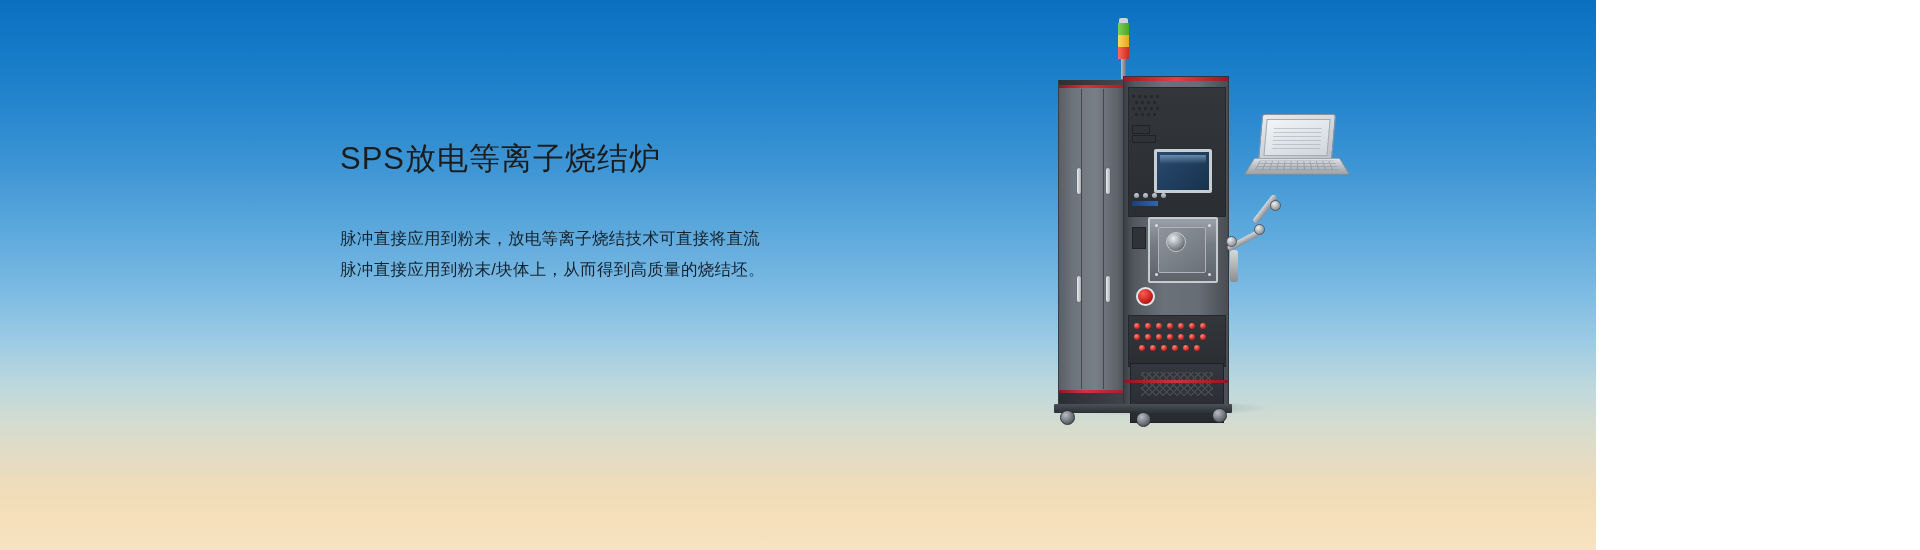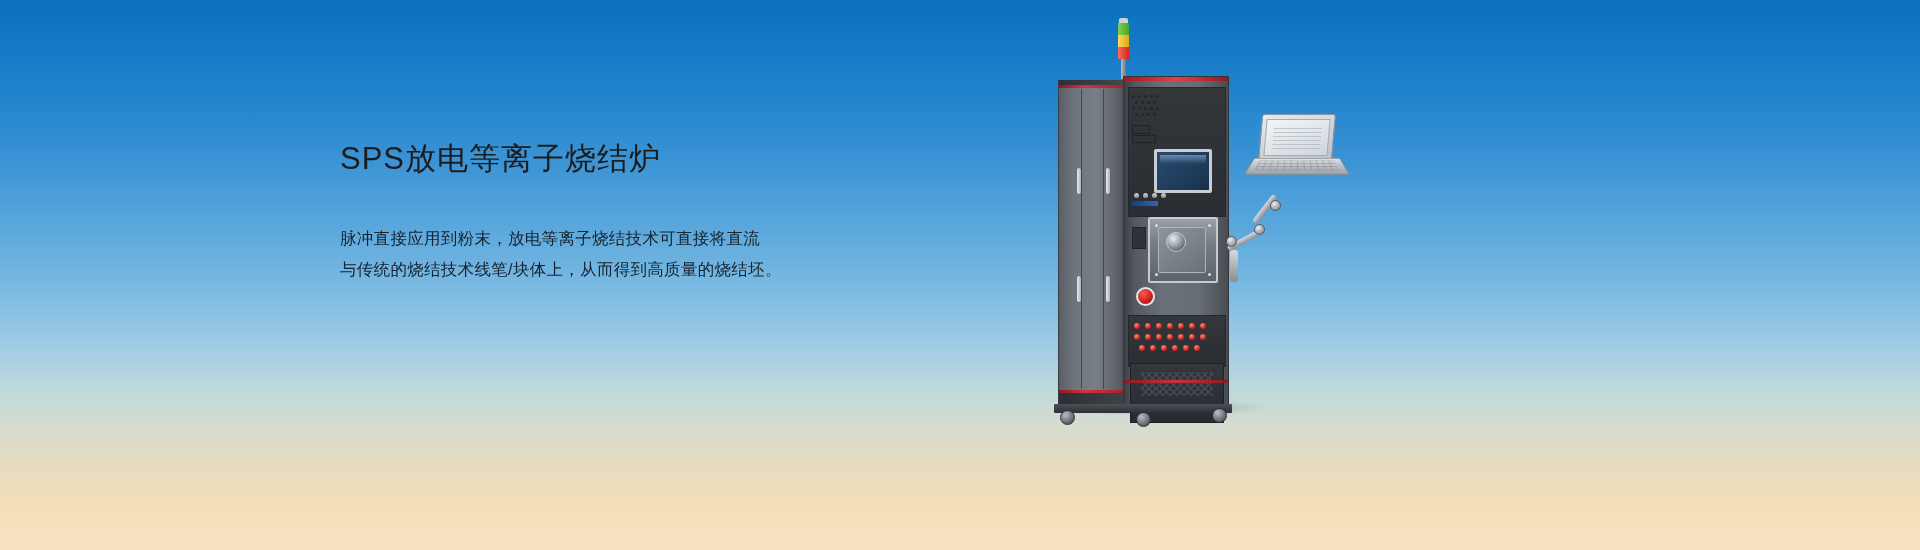--- a/index.html
+++ b/index.html
@@ -1,21 +1,21 @@
 <!DOCTYPE html>
 <html><head>
 <meta charset="utf-8">
 <style>
   html,body{margin:0;padding:0;}
   body{
     width:1920px;height:550px;overflow:hidden;
     font-family:"Liberation Sans","DejaVu Sans",sans-serif;
   }
   .banner{
-    position:relative;width:1920px;height:550px;overflow:hidden;
+    position:relative;width:1596px;height:550px;overflow:hidden;
     background:linear-gradient(180deg,
       #0b6fc0 0%, #1278c6 7%, #2183cc 17%, #3a93d4 29%,
       #5aa7dc 41%, #79b9e2 52%, #9ccbe4 62%, #bcd8dd 70%,
       #d4dcd0 77%, #e6dcc2 84%, #f0ddb8 90%, #f5e0bb 95%, #f7e3c2 100%);
   }
 
   
   .text-block{position:absolute;left:340px;top:140px;width:520px;}
   .hero-title{
     font-size:31px;color:#1c1c1c;letter-spacing:1px;
@@ -157,21 +157,21 @@
 </style>
 </head>
 <body>
 
 <div class="banner">
 
   <div class="text-block">
     <h1 class="hero-title">SPS放电等离子烧结炉</h1>
     <div class="hero-desc">
       <div>脉冲直接应用到粉末，放电等离子烧结技术可直接将直流</div>
-      <div>与传统的烧结技术线笔/块体上，从而得到高质量的烧结坯。</div>
+      <div>脉冲直接应用到粉末/块体上，从而得到高质量的烧结坯。</div>
     </div>
   </div>
 
   <div class="machine">
 
     <div class="shadow"></div>
 
     <div class="tower">
       <div class="cap"></div>
       <div class="seg s1"></div>

